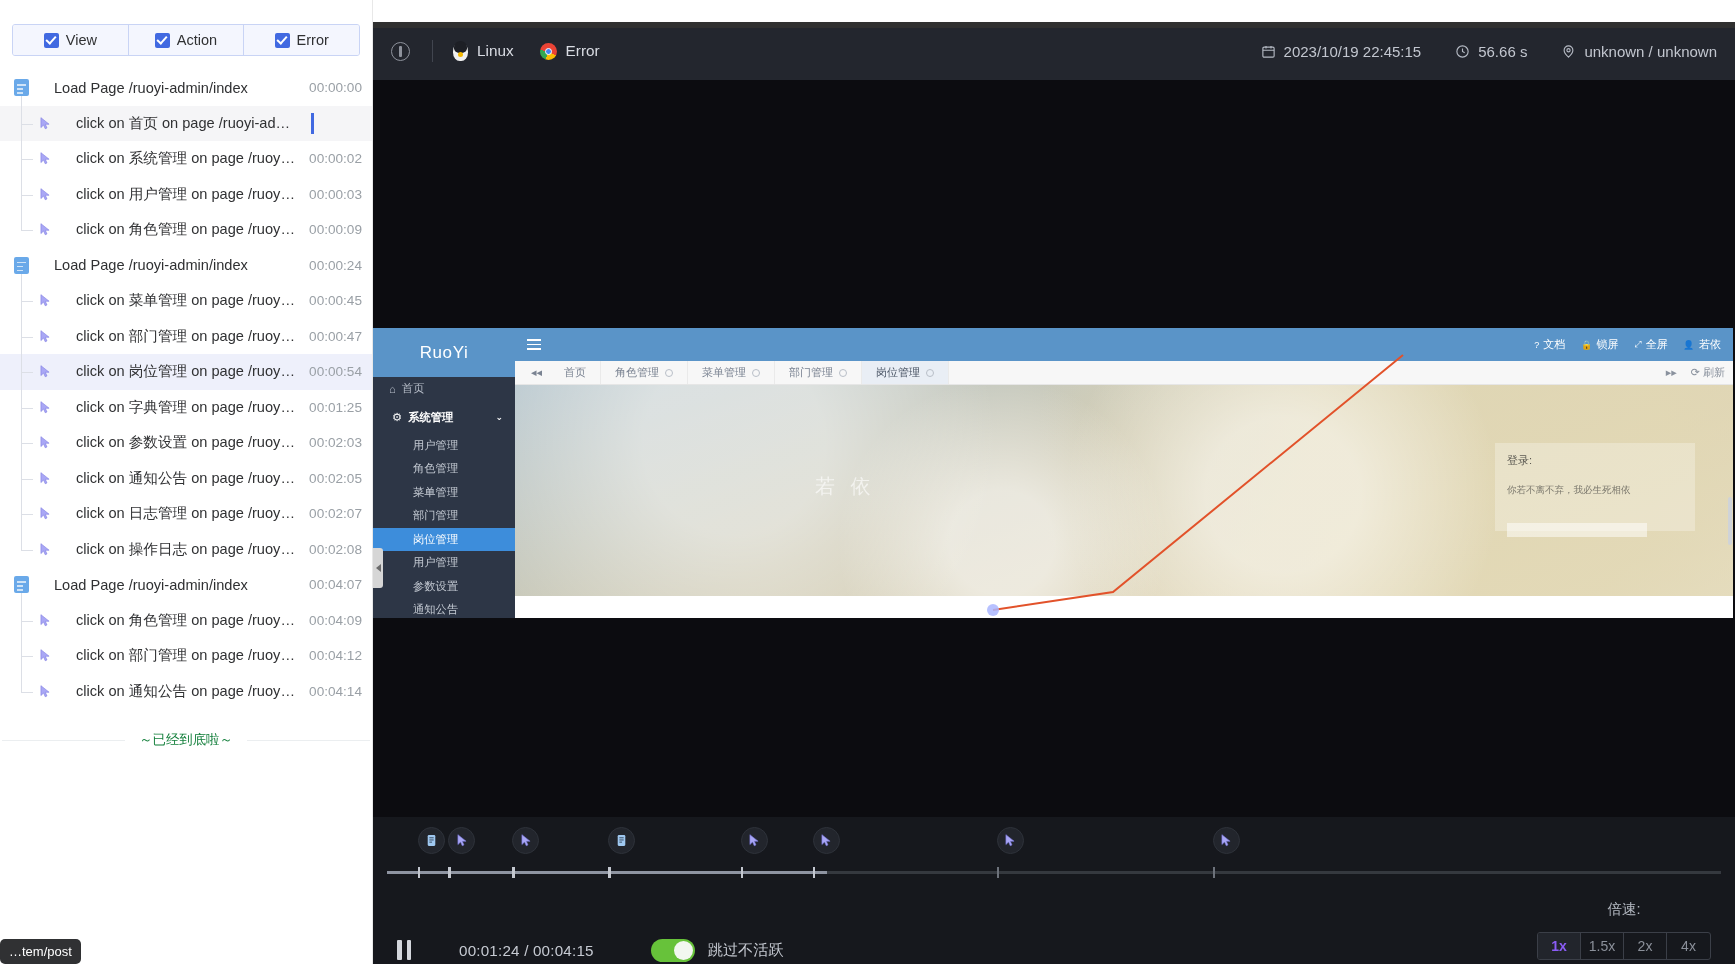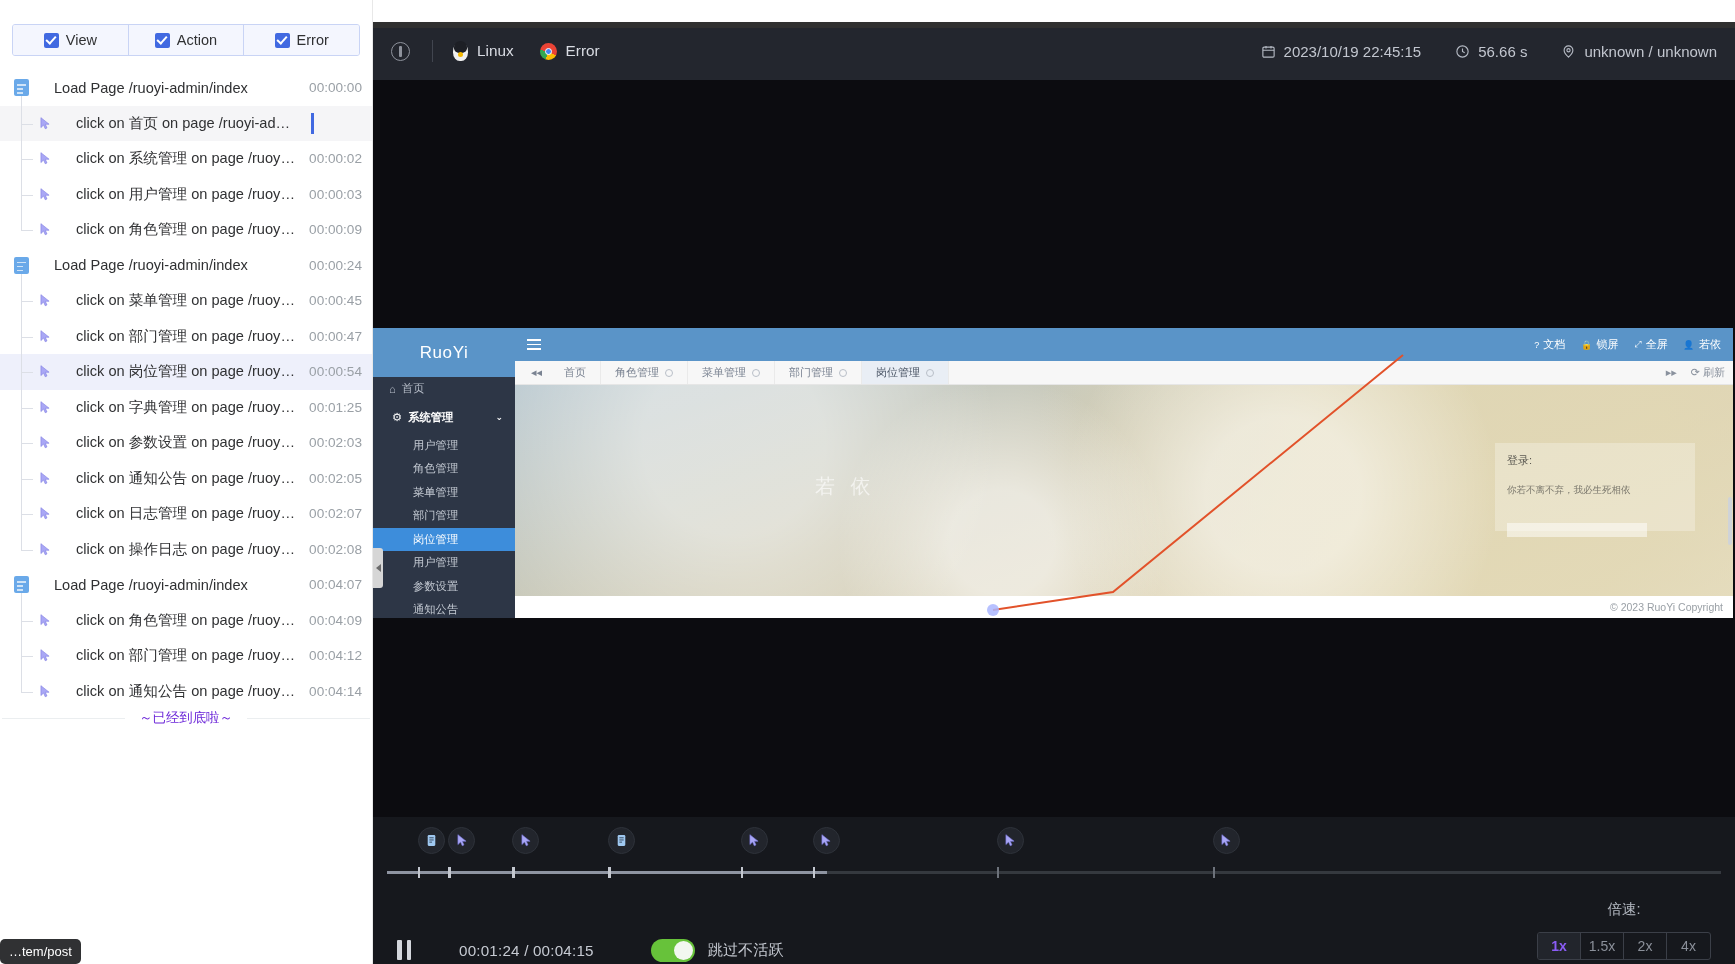--- a/index.html
+++ b/index.html
@@ -71,22 +71,22 @@
 
   .connector {
     position: absolute; left: 21px; width: 1px; background: #dcdfe6;
   }
   .tick {
     position: absolute; left: 21px; width: 12px; height: 1px; background: #dcdfe6;
   }
   .sel-bar { width: 3px; height: 21px; background: #4169e1; margin-right: 14px; }
 
   .end-note {
-    display: flex; align-items: center; gap: 14px;
-    padding: 0 2px; color: #6d28d9; font-size: 13.4px;
+    margin-top: 22px; display: flex; align-items: center; gap: 14px;
+    padding: 0 2px; color: #15803d; font-size: 13.4px;
   }
   .end-note .ln { flex: 1; height: 1px; background: #ebeef0; }
 
   .tooltip-bl {
     position: absolute; left: 0; bottom: 0; background: #303133; color: #fff;
     font-size: 13px; padding: 5px 9px; border-radius: 5px; white-space: nowrap;
   }
 
   
   #player { flex: 1 1 auto; position: relative; background: #0c0c10; height: 964px; margin-top: 22px; }
@@ -563,23 +563,20 @@
           <div class="r-content">
             <div class="wm">若 依</div>
             <div class="login-card">
               <div class="t">登录:</div>
               <div class="s">你若不离不弃，我必生死相依</div>
               <div class="inp"></div>
             </div>
             <div class="r-scroll"></div>
           </div>
 
-          <div class="r-foot">
-            <span>© 2023 RuoYi Copyright</span>
-          </div>
         </div>
       </div>
 
       <div class="collapse-handle"></div>
 
       <svg class="trail">
         <polyline points="620,530 740,512 1030,275" fill="none" stroke="#e2522a" stroke-width="2"></polyline>
         <circle cx="620" cy="530" r="6" fill="#aab6ff" opacity=".85"></circle>
       </svg>
     </div>

